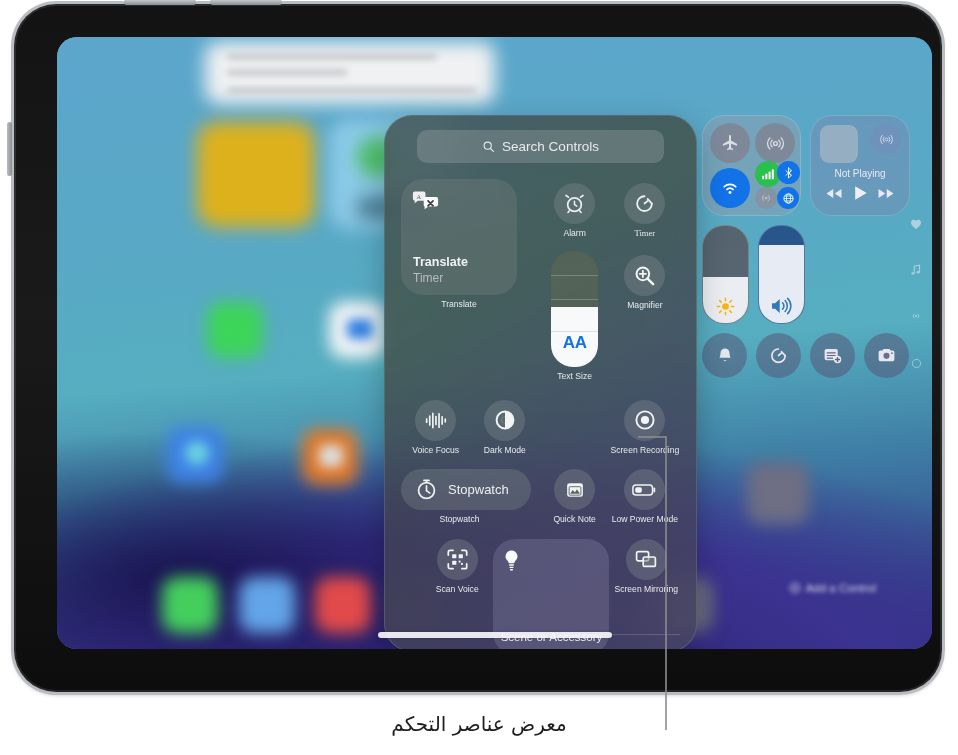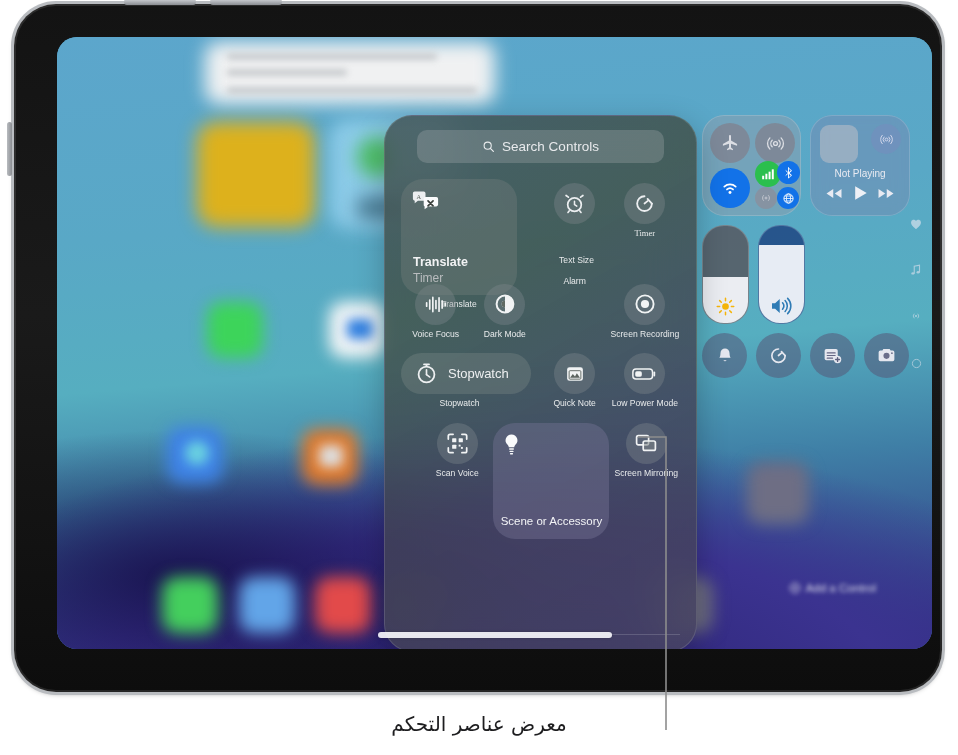--- a/index.html
+++ b/index.html
@@ -433,21 +433,21 @@
                     <path d="M13 9.6a2 2 0 012-2h12a2 2 0 012 2v6.4a2 2 0 01-2 2h-8.7L14 21.2v-3.2a2 2 0 01-1-1.9z" fill="#fafbfc"></path>
                     <path d="M17.8 11.8l5.6 5.6M23.4 11.8l-5.6 5.6" stroke="#3a403c" stroke-width="1.9" stroke-linecap="round"></path>
                   </svg>
                 </span>
                 <span class="bt">Translate</span>
                 <span class="bs">Timer</span>
               </div>
               <div class="tile-lbl" style="width:116px;">Translate</div>
             </div>
 
-            <div class="cell" style="width:71px;padding-top:4px;gap:48px;">
+            <div class="cell" style="width:71px;padding-top:4px;">
               <div class="circ">
                 <svg width="23" height="23" viewBox="0 0 24 24">
                   <circle cx="12" cy="13.2" r="7.1" fill="none" stroke="#eceef0" stroke-width="1.8"></circle>
                   <path d="M12 9.6v3.6l2.4 1.6" fill="none" stroke="#eceef0" stroke-width="1.6" stroke-linecap="round"></path>
                   <path d="M5.6 5.4L3.2 3.6M18.4 5.4l2.4-1.8" stroke="#eceef0" stroke-width="1.8" stroke-linecap="round"></path>
                   <path d="M6.6 19.6l-1.4 1.8M17.4 19.6l1.4 1.8" stroke="#eceef0" stroke-width="1.7" stroke-linecap="round"></path>
                 </svg>
               </div>
               <div class="tile-lbl">Alarm</div>
             </div>
@@ -460,21 +460,38 @@
                   <path d="M12 12l3.4-2.8" fill="none" stroke="#eceef0" stroke-width="1.8" stroke-linecap="round"></path>
                 </svg>
               </div>
               <div class="tile-lbl">Timer</div>
             </div>
           </div>
 
           <div class="g-row" style="margin-top:-58px;gap:0;">
             <div style="width:140px;"></div>
             <div class="cell" style="width:71px;">
+              <div class="textsize">
+                <div class="ts-div" style="top:24px;"></div>
+                <div class="ts-div" style="top:48px;"></div>
+                <div class="ts-fill"></div>
+                <div class="ts-div2" style="top:80px;"></div>
+                <div class="ts-aa">AA</div>
+              </div>
               <div class="tile-lbl">Text Size</div>
+            </div>
+            <div class="cell" style="width:71px;padding-top:4px;">
+              <div class="circ">
+                <svg width="23" height="23" viewBox="0 0 24 24">
+                  <circle cx="10.3" cy="10.3" r="6.6" fill="none" stroke="#f2f4f5" stroke-width="2.1"></circle>
+                  <path d="M10.3 7v6.6M7 10.3h6.6" stroke="#f2f4f5" stroke-width="1.9" stroke-linecap="round"></path>
+                  <path d="M15.2 15.2L21 21" stroke="#f2f4f5" stroke-width="2.6" stroke-linecap="round"></path>
+                </svg>
+              </div>
+              <div class="tile-lbl">Magnifier</div>
             </div>
           </div>
 
           <div class="g-row" style="margin-top:18px;gap:0;">
             <div class="cell" style="width:70px;">
               <div class="circ">
                 <svg width="23" height="19" viewBox="0 0 26 20">
                   <g stroke="#f1f3f4" stroke-width="1.9" stroke-linecap="round">
                     <path d="M3 8v4M6.5 5v10M10 2v16M13.5 5.5v9M17 2.5v15M20.5 6v8M24 8.5v3"></path>
                   </g>

